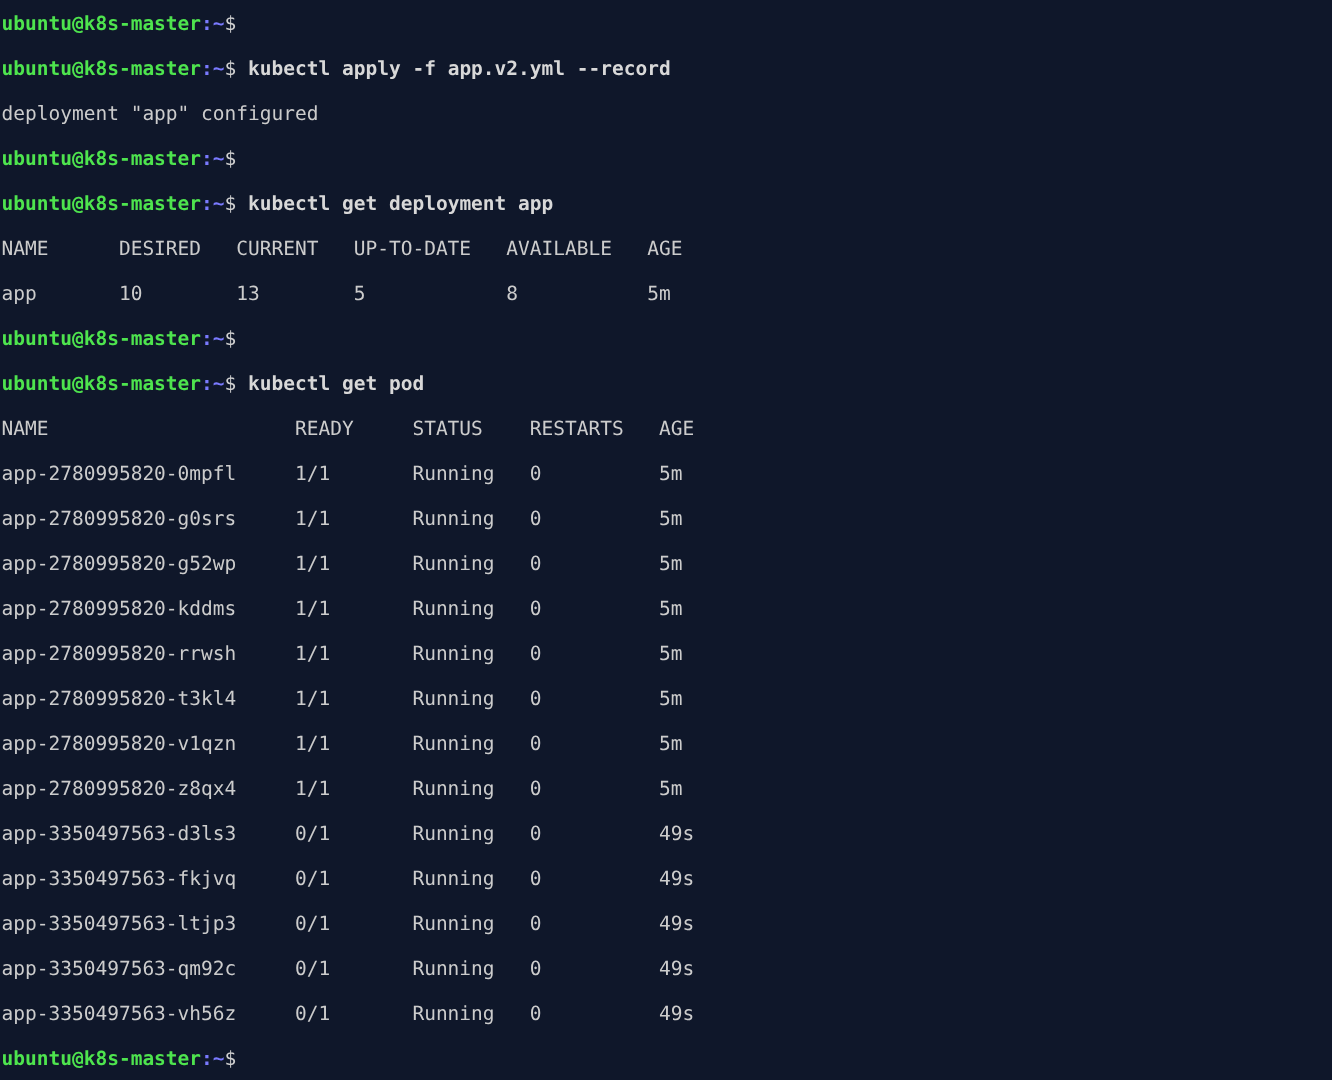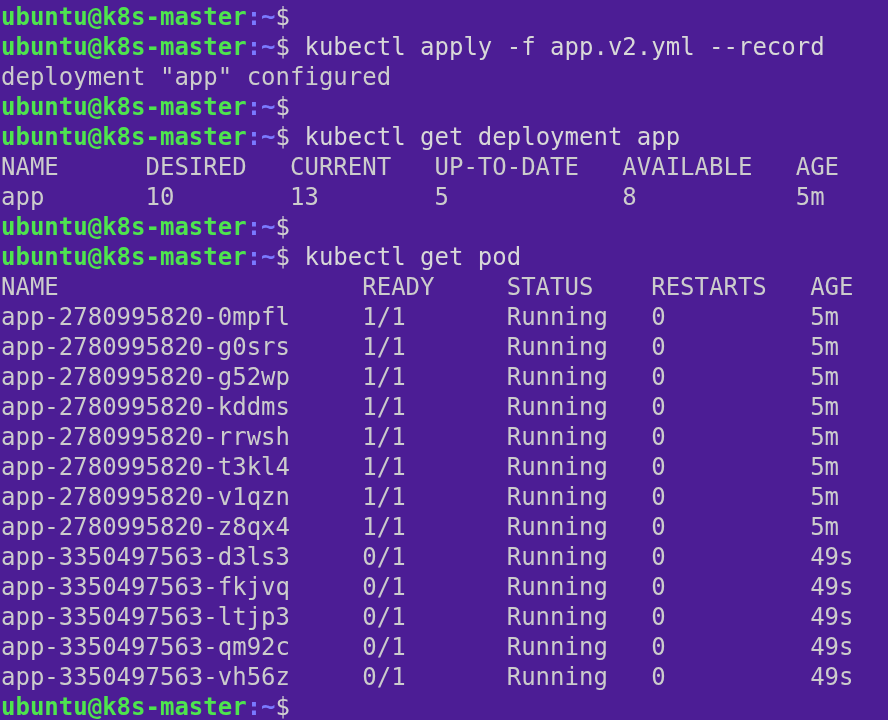--- a/index.html
+++ b/index.html
@@ -10,25 +10,25 @@
   }
   body {
     width: 888px;
     height: 720px;
     overflow: hidden;
     font-family: "DejaVu Sans Mono", monospace;
   }
   #terminal {
     width: 888px;
     height: 720px;
-    background: #4c1d95;
+    background: #0f172a;
     box-sizing: border-box;
     padding: 2px 0 0 1px;
     font-family: "DejaVu Sans Mono", monospace;
-    font-size: 24px;
+    font-size: 13px;
     line-height: 30px;
     letter-spacing: 0px;
     color: #d0d0d0;
     white-space: pre;
     overflow: hidden;
   }
   .line {
     height: 30px;
     white-space: pre;
     font-family: "DejaVu Sans Mono", monospace;
@@ -40,20 +40,21 @@
   .ps1-punct {
     color: #7a7aff;
     font-weight: bold;
   }
   .ps1-dollar {
     color: #d0d0d0;
     font-weight: normal;
   }
   .cmd {
     color: #d8d8d8;
+    font-weight: bold;
   }
   .out {
     color: #cccccc;
   }
 </style>
 </head>
 <body>
 
 <div id="terminal"><div class="line"><span class="ps1-user">ubuntu@k8s-master</span><span class="ps1-punct">:~</span><span class="ps1-dollar">$</span></div><div class="line"><span class="ps1-user">ubuntu@k8s-master</span><span class="ps1-punct">:~</span><span class="ps1-dollar">$</span><span class="cmd"> kubectl apply -f app.v2.yml --record</span></div><div class="line"><span class="out">deployment "app" configured</span></div><div class="line"><span class="ps1-user">ubuntu@k8s-master</span><span class="ps1-punct">:~</span><span class="ps1-dollar">$</span></div><div class="line"><span class="ps1-user">ubuntu@k8s-master</span><span class="ps1-punct">:~</span><span class="ps1-dollar">$</span><span class="cmd"> kubectl get deployment app</span></div><div class="line"><span class="out">NAME      DESIRED   CURRENT   UP-TO-DATE   AVAILABLE   AGE</span></div><div class="line"><span class="out">app       10        13        5            8           5m</span></div><div class="line"><span class="ps1-user">ubuntu@k8s-master</span><span class="ps1-punct">:~</span><span class="ps1-dollar">$</span></div><div class="line"><span class="ps1-user">ubuntu@k8s-master</span><span class="ps1-punct">:~</span><span class="ps1-dollar">$</span><span class="cmd"> kubectl get pod</span></div><div class="line"><span class="out">NAME                     READY     STATUS    RESTARTS   AGE</span></div><div class="line"><span class="out">app-2780995820-0mpfl     1/1       Running   0          5m</span></div><div class="line"><span class="out">app-2780995820-g0srs     1/1       Running   0          5m</span></div><div class="line"><span class="out">app-2780995820-g52wp     1/1       Running   0          5m</span></div><div class="line"><span class="out">app-2780995820-kddms     1/1       Running   0          5m</span></div><div class="line"><span class="out">app-2780995820-rrwsh     1/1       Running   0          5m</span></div><div class="line"><span class="out">app-2780995820-t3kl4     1/1       Running   0          5m</span></div><div class="line"><span class="out">app-2780995820-v1qzn     1/1       Running   0          5m</span></div><div class="line"><span class="out">app-2780995820-z8qx4     1/1       Running   0          5m</span></div><div class="line"><span class="out">app-3350497563-d3ls3     0/1       Running   0          49s</span></div><div class="line"><span class="out">app-3350497563-fkjvq     0/1       Running   0          49s</span></div><div class="line"><span class="out">app-3350497563-ltjp3     0/1       Running   0          49s</span></div><div class="line"><span class="out">app-3350497563-qm92c     0/1       Running   0          49s</span></div><div class="line"><span class="out">app-3350497563-vh56z     0/1       Running   0          49s</span></div><div class="line"><span class="ps1-user">ubuntu@k8s-master</span><span class="ps1-punct">:~</span><span class="ps1-dollar">$</span></div></div>
 

